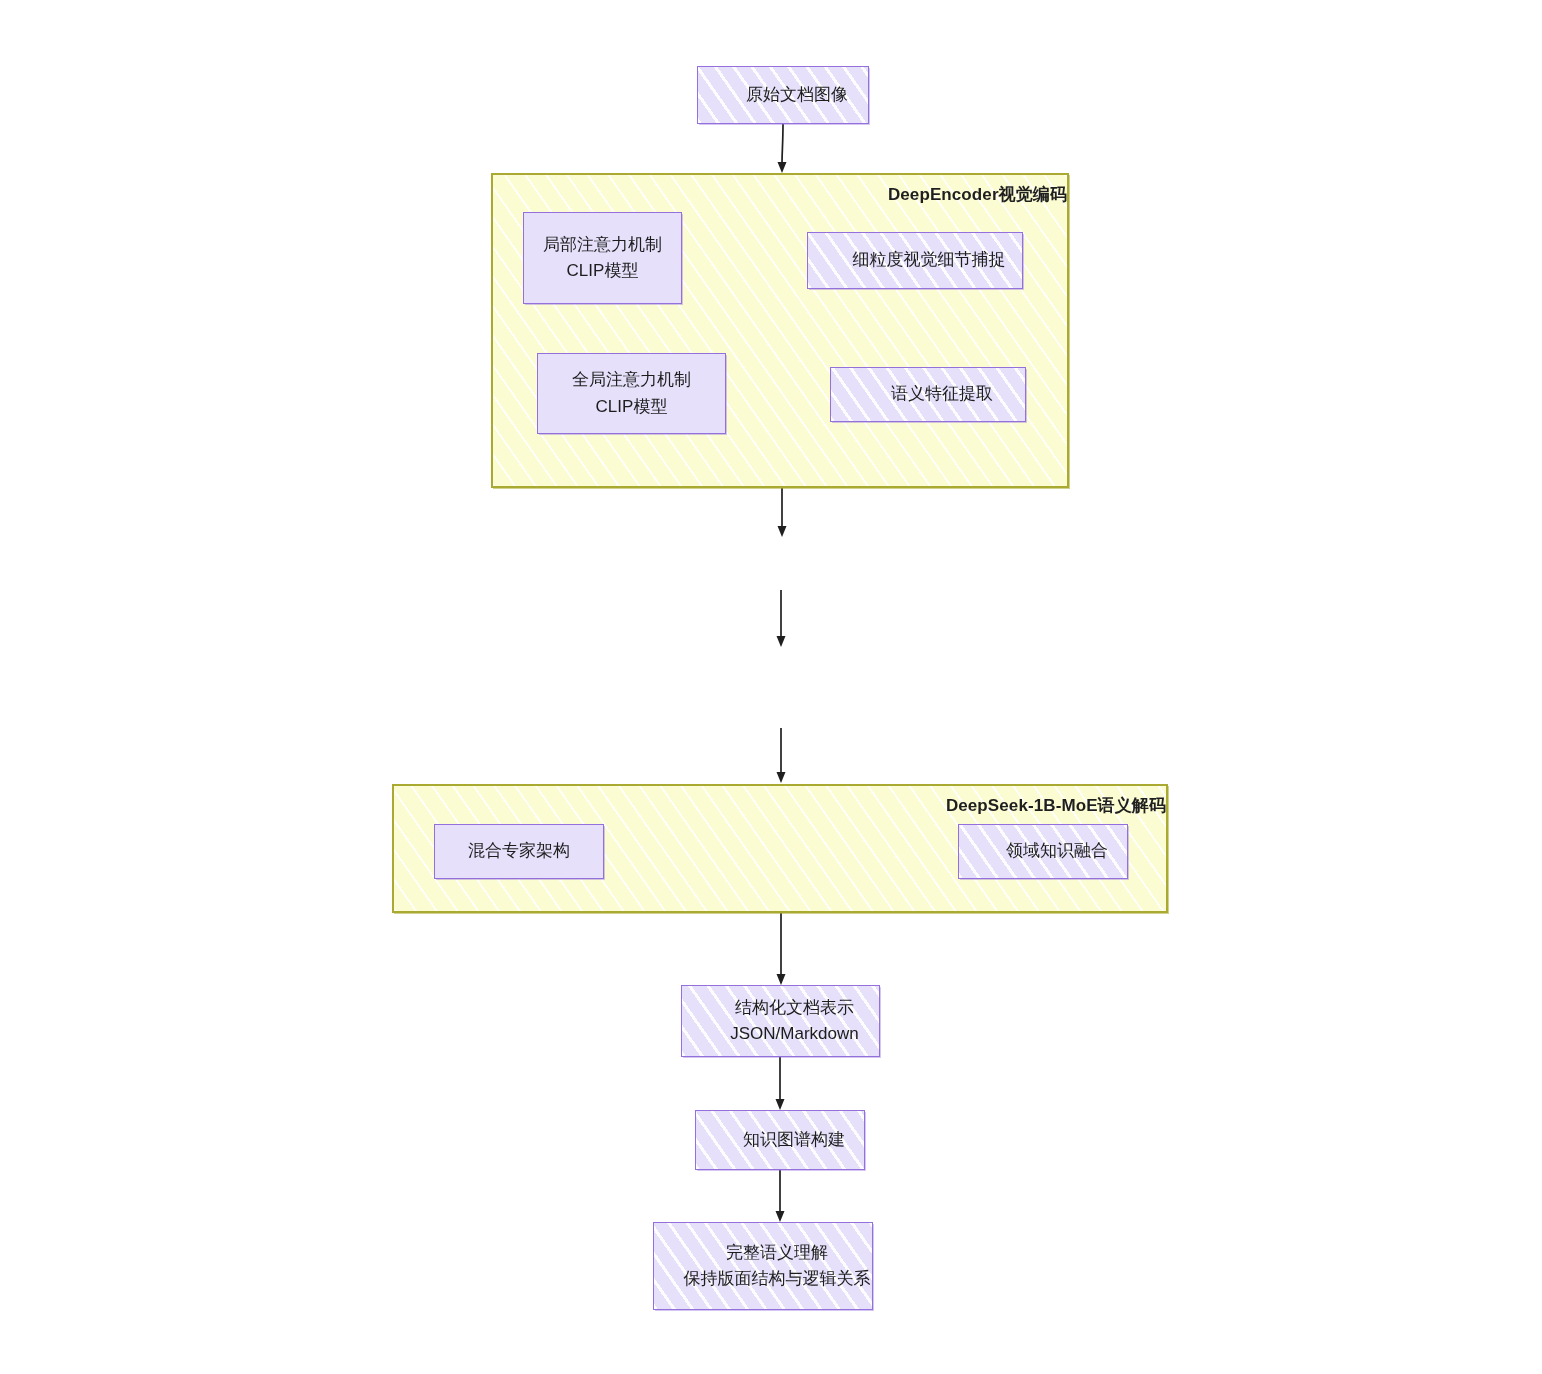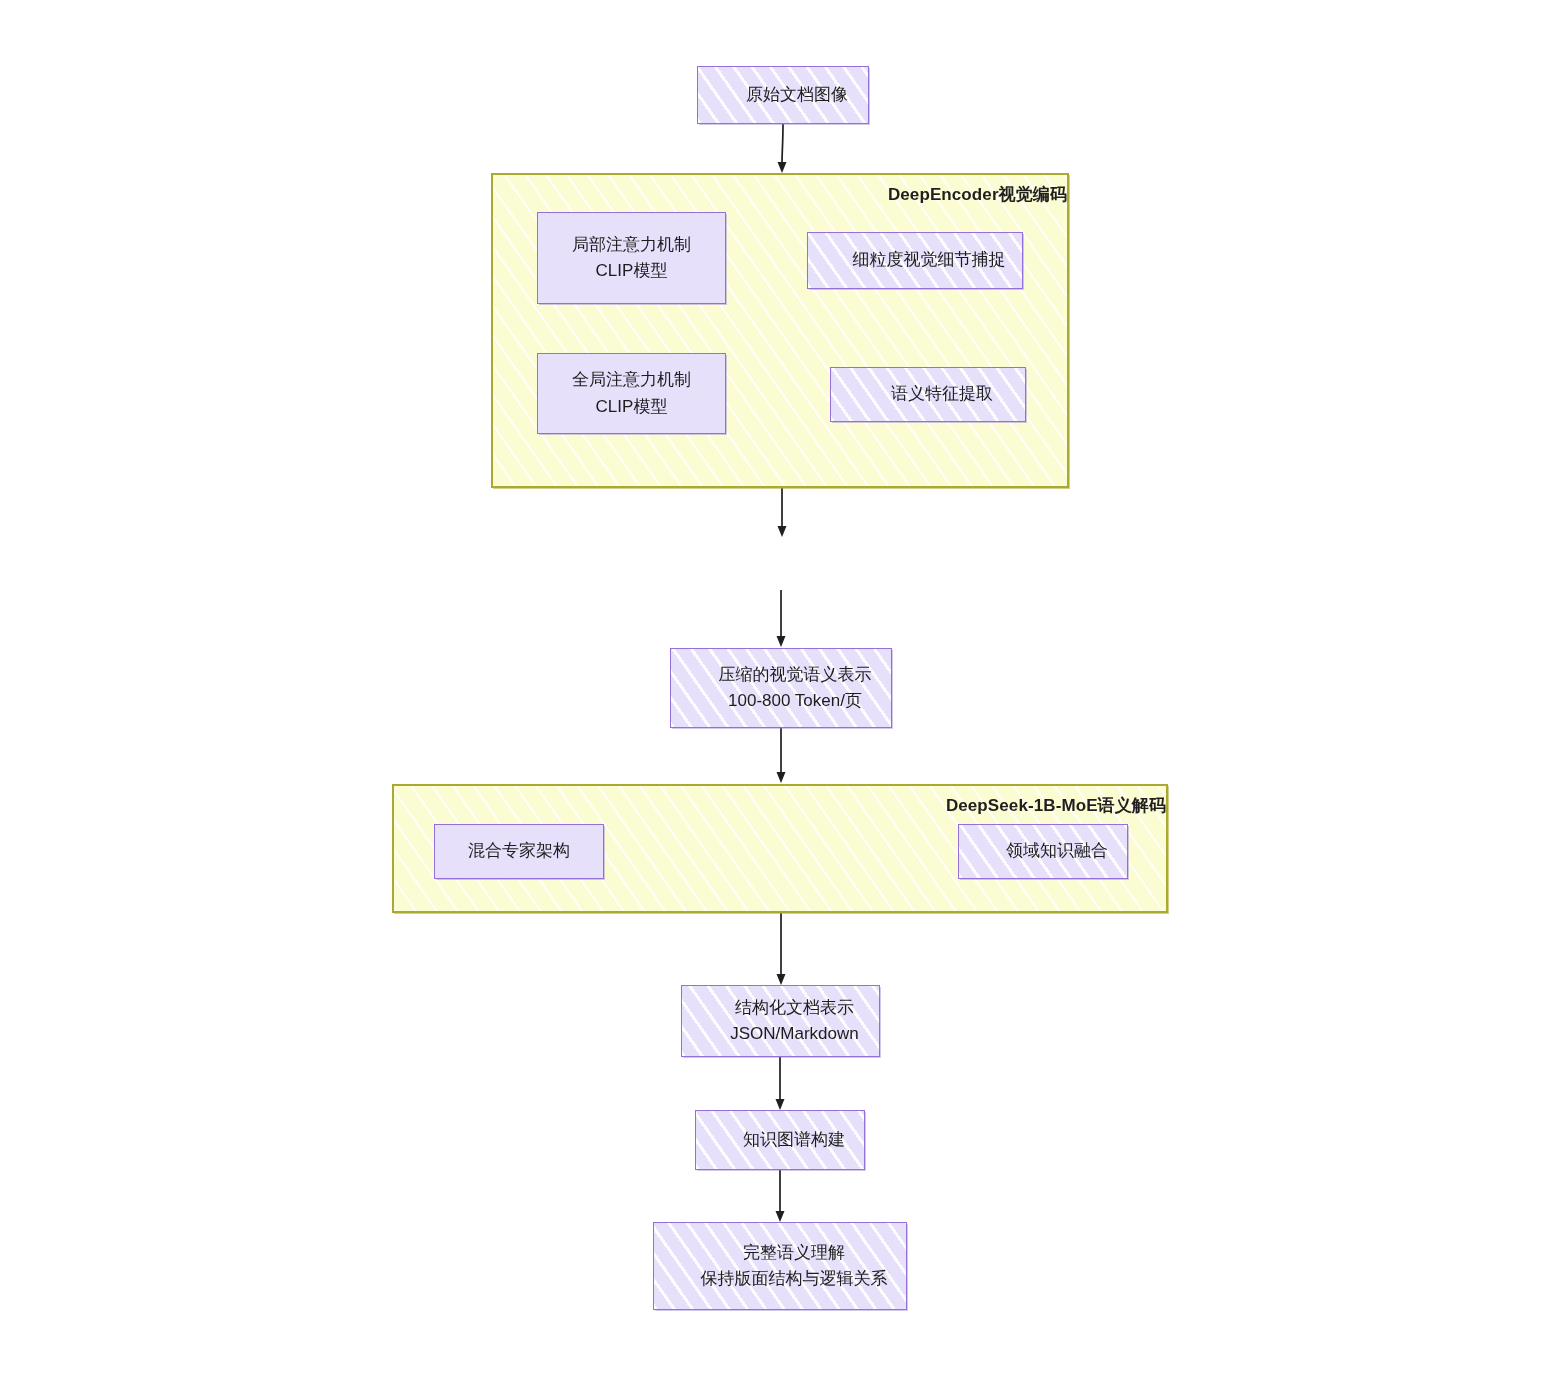--- a/index.html
+++ b/index.html
@@ -116,43 +116,39 @@
   </svg>
 
   <div class="node hatched" style="left:697px;top:66px;width:172px;height:58px">
     <span class="line">原始文档图像</span>
   </div>
 
   <div class="subgraph" style="left:491px;top:173px;width:578px;height:315px">
     <div class="subgraph-title">DeepEncoder视觉编码</div>
   </div>
 
-  <div class="node" style="left:537px;top:212px;width:189px;height:92px">
+  <div class="node" style="left:523px;top:212px;width:159px;height:92px">
     <span class="line">局部注意力机制</span>
     <span class="line">CLIP模型</span>
   </div>
 
   <div class="node hatched" style="left:807px;top:232px;width:216px;height:57px">
     <span class="line">细粒度视觉细节捕捉</span>
   </div>
 
   <div class="node" style="left:537px;top:353px;width:189px;height:81px">
     <span class="line">全局注意力机制</span>
     <span class="line">CLIP模型</span>
   </div>
 
   <div class="node hatched" style="left:830px;top:367px;width:196px;height:55px">
     <span class="line">语义特征提取</span>
   </div>
 
 
-  <div class="node hatched" style="left:670px;top:648px;width:222px;height:80px">
-    <span class="line">压缩的视觉语义表示</span>
-    <span class="line">100-800 Token/页</span>
-  </div>
 
   <div class="subgraph" style="left:392px;top:784px;width:776px;height:129px">
     <div class="subgraph-title">DeepSeek-1B-MoE语义解码</div>
   </div>
 
   <div class="node" style="left:434px;top:824px;width:170px;height:55px">
     <span class="line">混合专家架构</span>
   </div>
 
 
@@ -162,18 +158,18 @@
 
   <div class="node hatched" style="left:681px;top:985px;width:199px;height:72px">
     <span class="line">结构化文档表示</span>
     <span class="line">JSON/Markdown</span>
   </div>
 
   <div class="node hatched" style="left:695px;top:1110px;width:170px;height:60px">
     <span class="line">知识图谱构建</span>
   </div>
 
-  <div class="node hatched" style="left:653px;top:1222px;width:254px;height:88px">
+  <div class="node hatched" style="left:653px;top:1222px;width:220px;height:88px">
     <span class="line">完整语义理解</span>
     <span class="line">保持版面结构与逻辑关系</span>
   </div>
 
 </div>
 
 </body></html>

